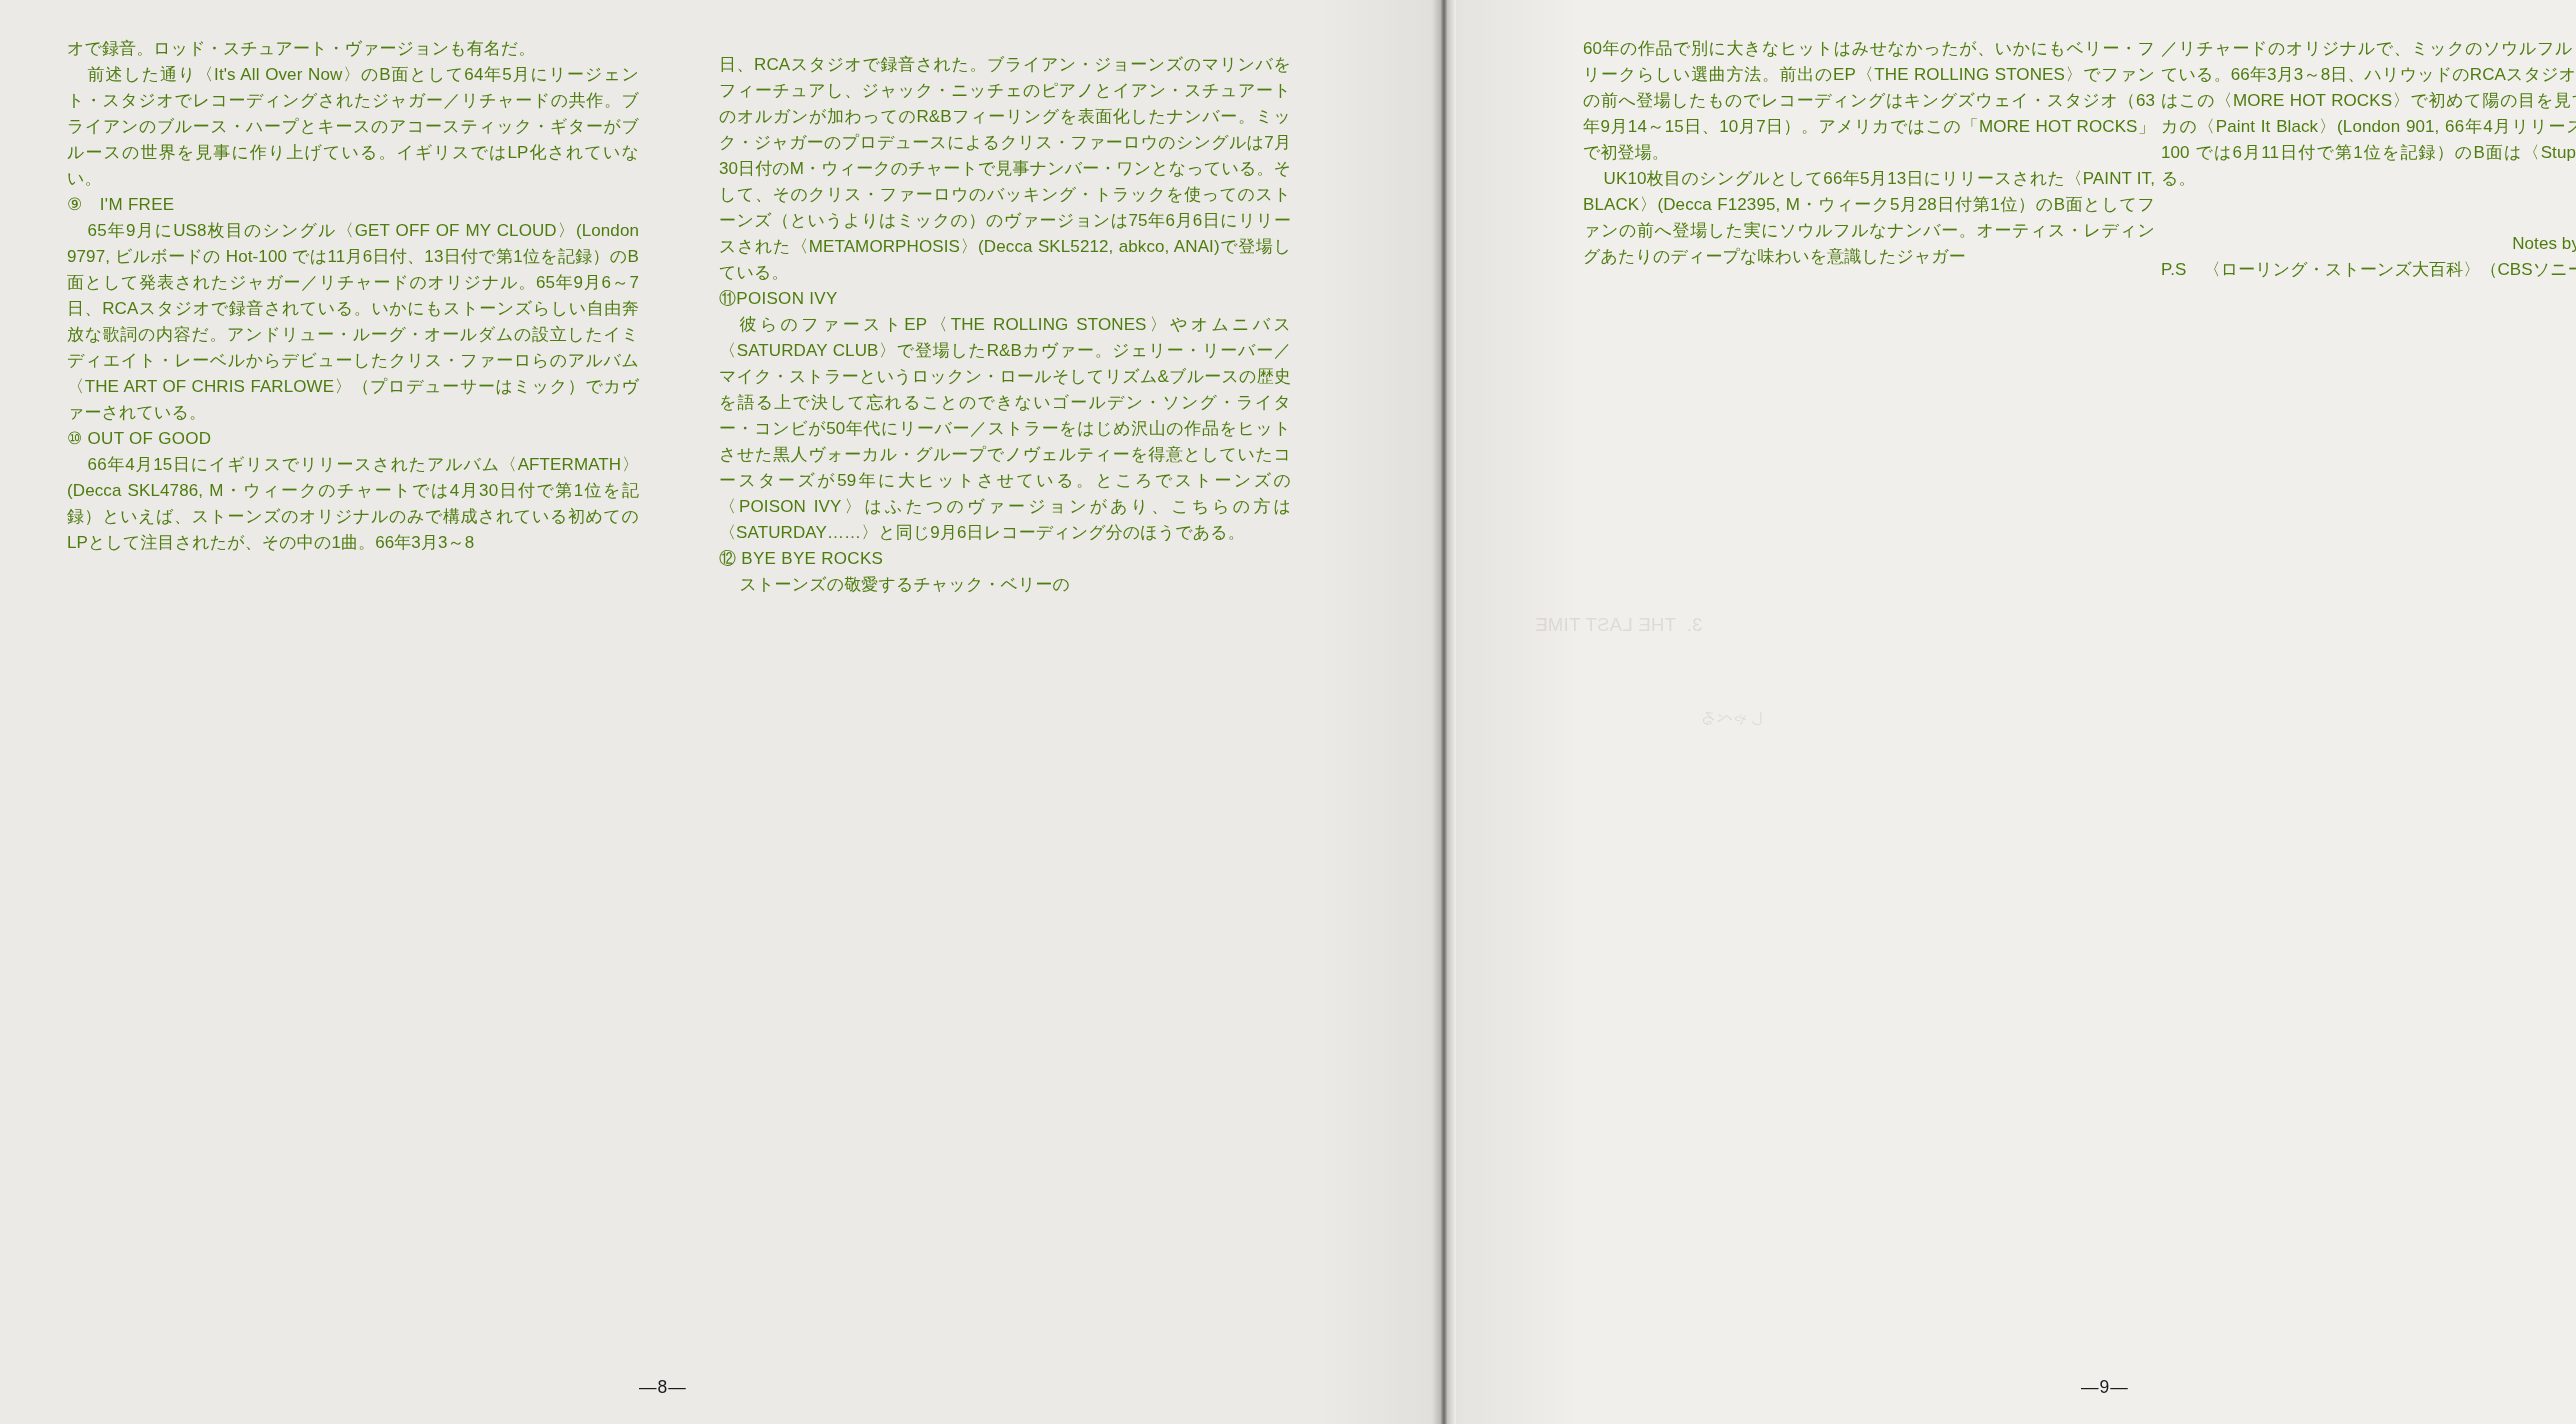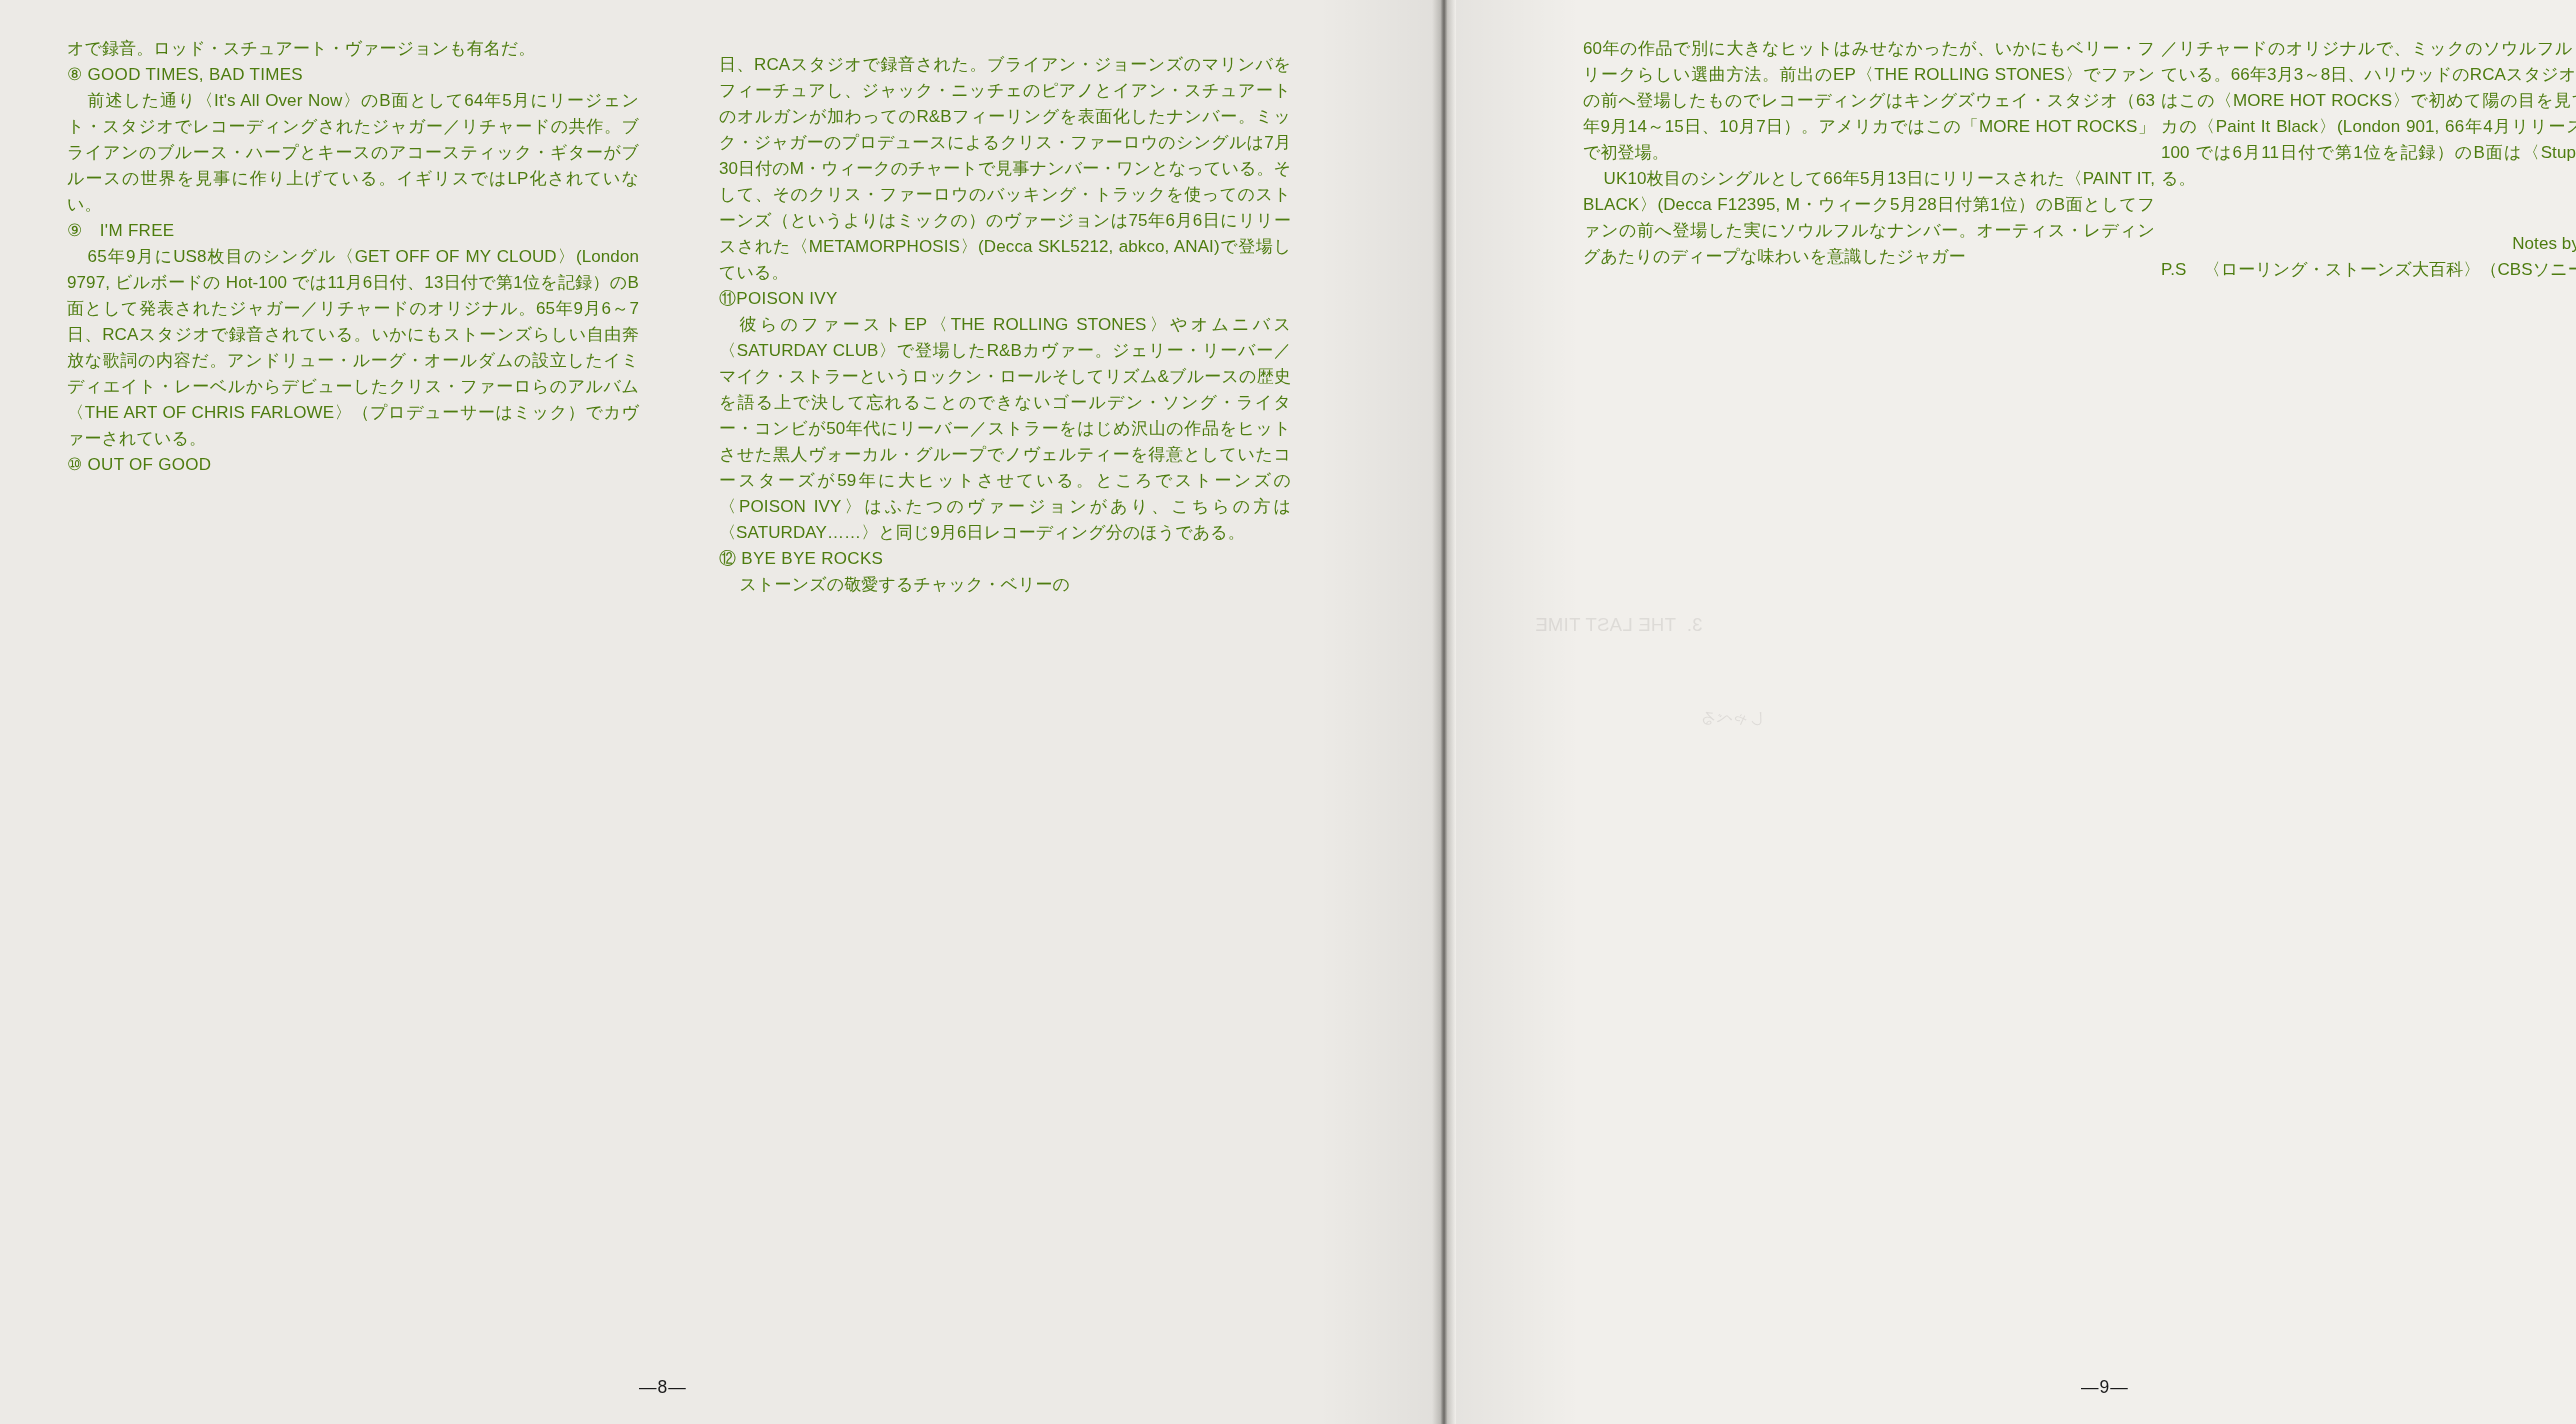--- a/index.html
+++ b/index.html
@@ -119,25 +119,25 @@
   <div class="paper-right"></div>
   <div class="spine-shadow-l"></div>
   <div class="spine-shadow-r"></div>
   <div class="gutter"></div>
 
   <div class="bleed" style="left:1535px; top:613px; font-size:18.5px;">3.  THE LAST TIME</div>
   <div class="bleed" style="left:1700px; top:706px;">しゃべる</div>
 
   <div class="col" id="col1">
     <p class="indent" style="text-indent:0;">オで録音。ロッド・スチュアート・ヴァージョンも有名だ。</p>
-    <h3 class="heading">⑧ GOOD TIMES, BAD TIMES</h3>
     <p class="indent">前述した通り〈It's All Over Now〉のB面として64年5月にリージェント・スタジオでレコーディングされたジャガー／リチャードの共作。ブライアンのブルース・ハープとキースのアコースティック・ギターがブルースの世界を見事に作り上げている。イギリスではLP化されていない。</p>
     <h3 class="heading">⑨　I'M FREE</h3>
     <p class="indent">65年9月にUS8枚目のシングル〈GET OFF OF MY CLOUD〉(London 9797, ビルボードの Hot-100 では11月6日付、13日付で第1位を記録）のB面として発表されたジャガー／リチャードのオリジナル。65年9月6～7日、RCAスタジオで録音されている。いかにもストーンズらしい自由奔放な歌詞の内容だ。アンドリュー・ルーグ・オールダムの設立したイミディエイト・レーベルからデビューしたクリス・ファーロらのアルバム〈THE ART OF CHRIS FARLOWE〉（プロデューサーはミック）でカヴァーされている。</p>
     <h3 class="heading">⑩ OUT OF GOOD</h3>
+    <p class="indent">66年4月15日にイギリスでリリースされたアルバム〈AFTERMATH〉(Decca SKL4786, M・ウィークのチャートでは4月30日付で第1位を記録）といえば、ストーンズのオリジナルのみで構成されている初めてのLPとして注目されたが、その中の1曲。66年3月3～8</p>
   </div>
 
   <div class="col" id="col2">
     <p>日、RCAスタジオで録音された。ブライアン・ジョーンズのマリンバをフィーチュアし、ジャック・ニッチェのピアノとイアン・スチュアートのオルガンが加わってのR&amp;Bフィーリングを表面化したナンバー。ミック・ジャガーのプロデュースによるクリス・ファーロウのシングルは7月30日付のM・ウィークのチャートで見事ナンバー・ワンとなっている。そして、そのクリス・ファーロウのバッキング・トラックを使ってのストーンズ（というよりはミックの）のヴァージョンは75年6月6日にリリースされた〈METAMORPHOSIS〉(Decca SKL5212, abkco, ANAI)で登場している。</p>
     <h3 class="heading">⑪POISON IVY</h3>
     <p class="indent">彼らのファーストEP〈THE ROLLING STONES〉やオムニバス〈SATURDAY CLUB〉で登場したR&amp;Bカヴァー。ジェリー・リーバー／マイク・ストラーというロックン・ロールそしてリズム&amp;ブルースの歴史を語る上で決して忘れることのできないゴールデン・ソング・ライター・コンビが50年代にリーバー／ストラーをはじめ沢山の作品をヒットさせた黒人ヴォーカル・グループでノヴェルティーを得意としていたコースターズが59年に大ヒットさせている。ところでストーンズの〈POISON IVY〉はふたつのヴァージョンがあり、こちらの方は〈SATURDAY……〉と同じ9月6日レコーディング分のほうである。</p>
     <h3 class="heading">⑫ BYE BYE ROCKS</h3>
     <p class="indent">ストーンズの敬愛するチャック・ベリーの</p>
   </div>
 

